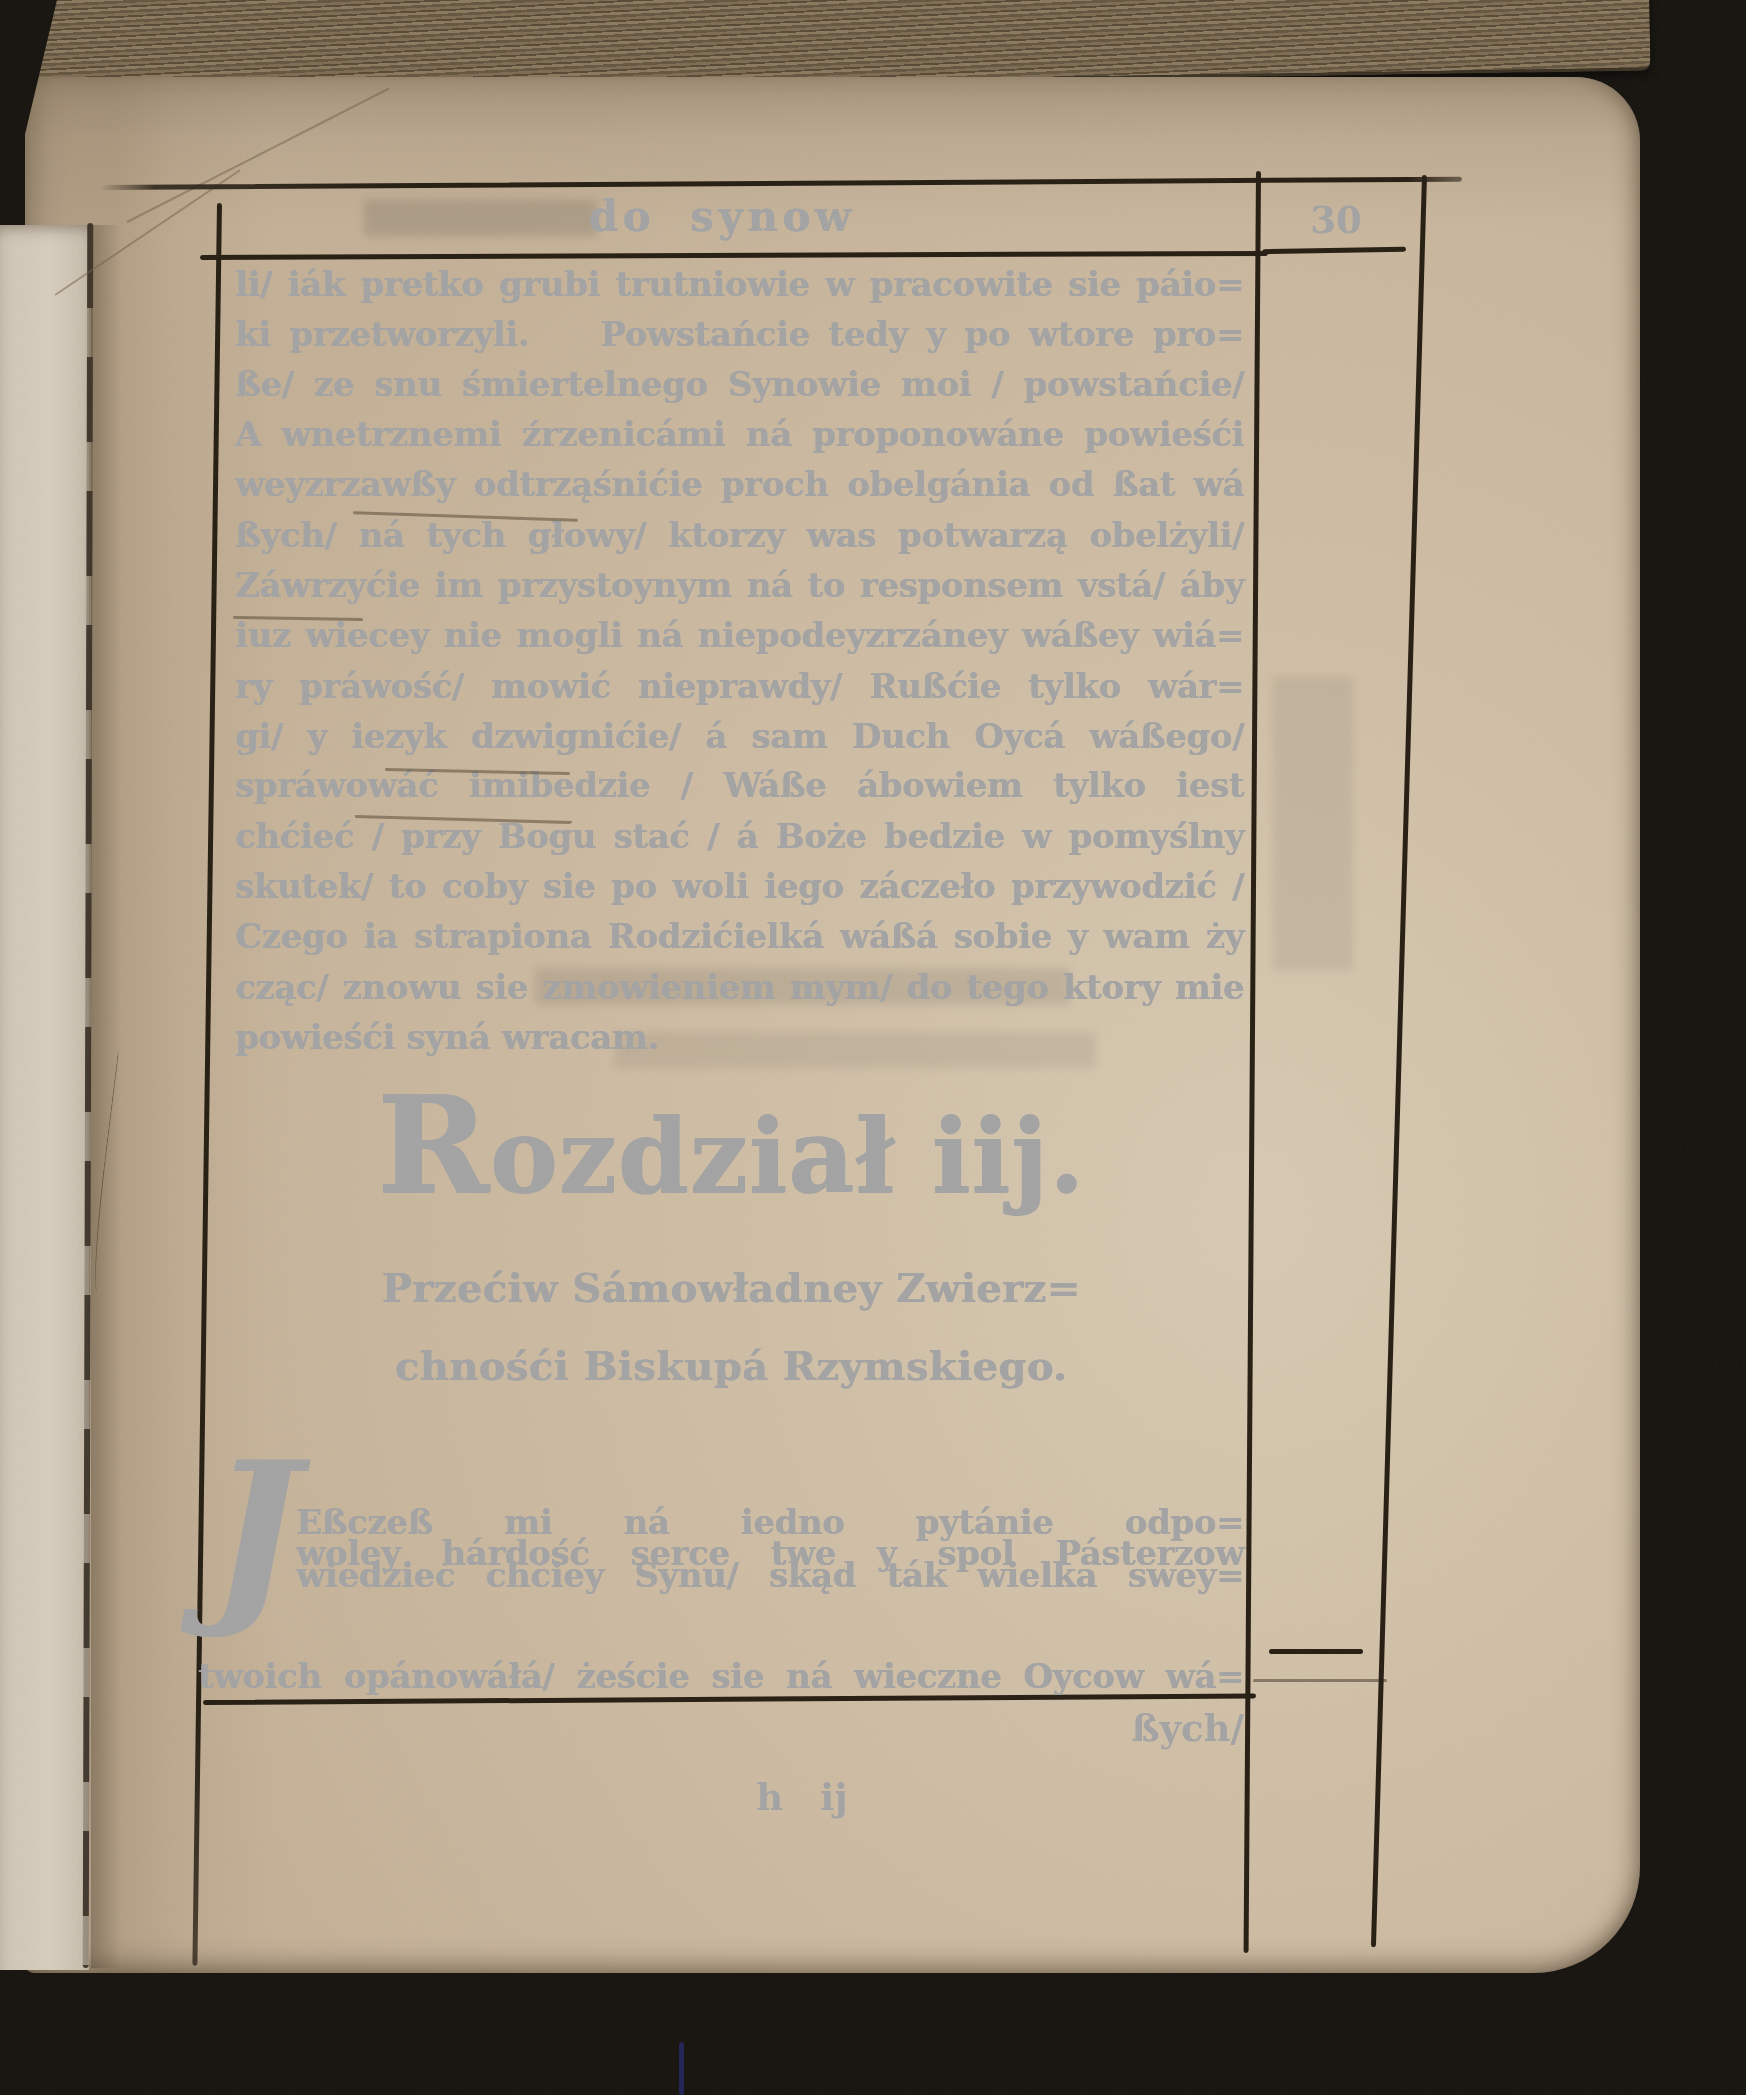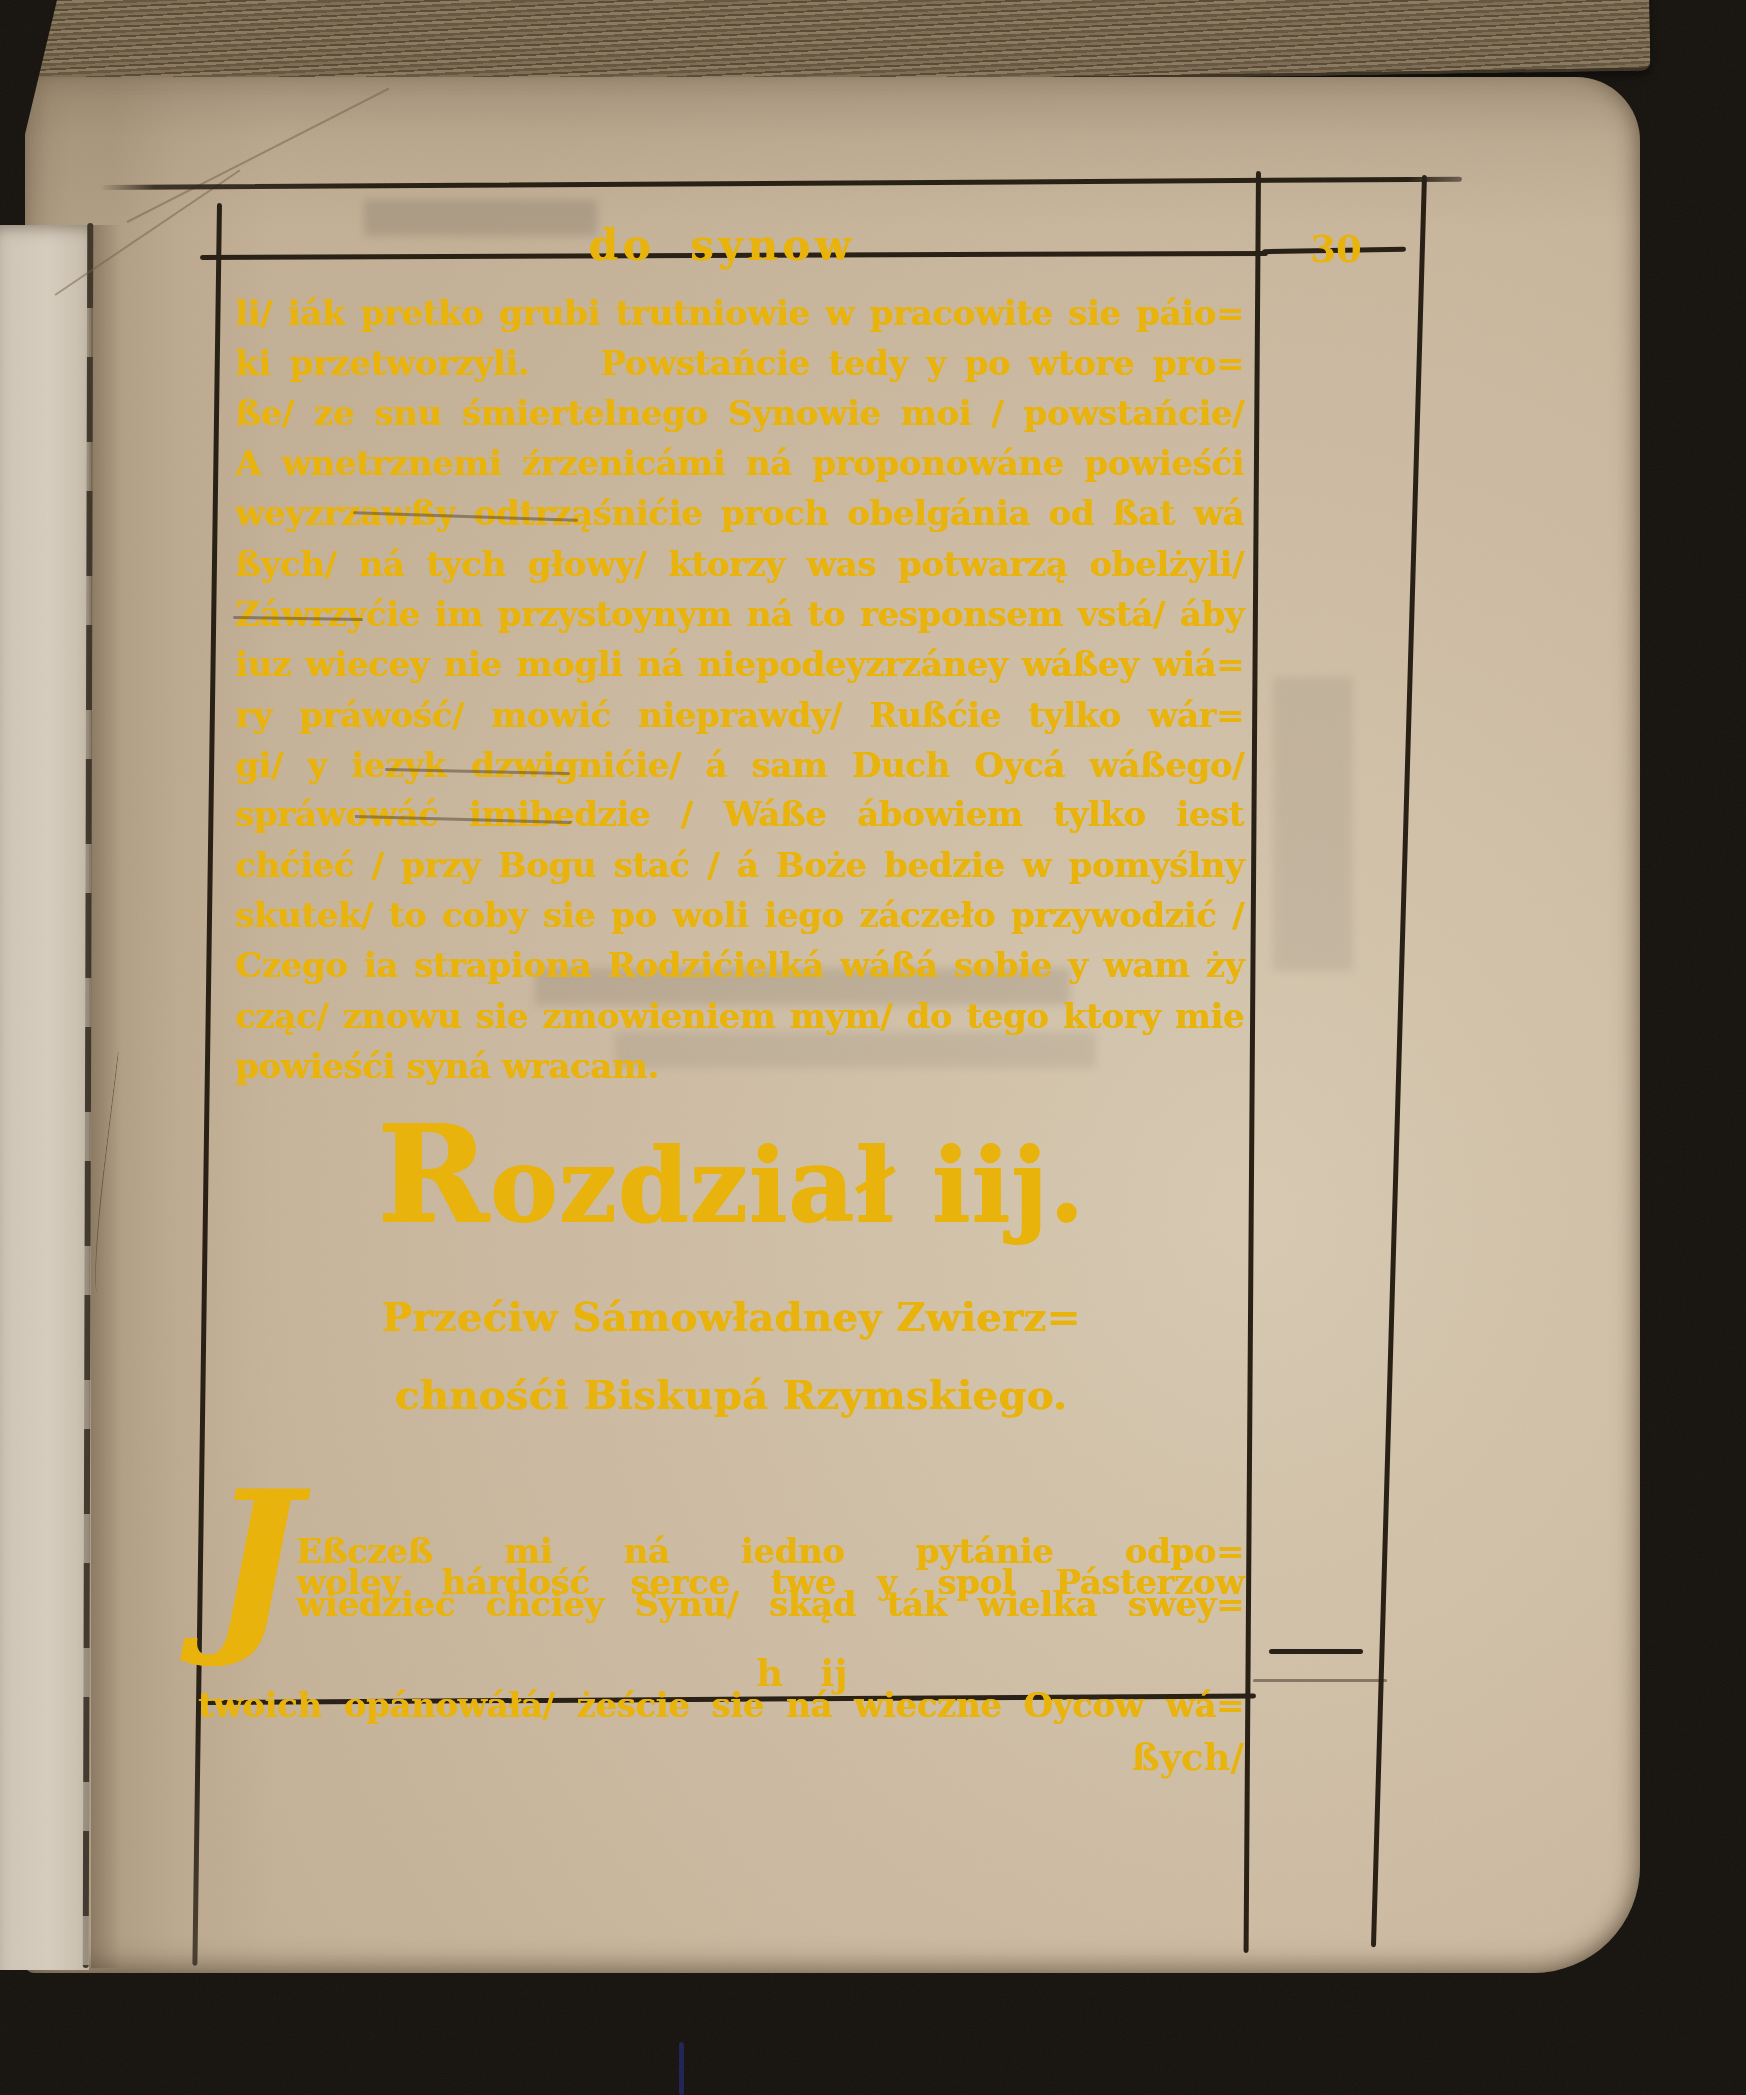--- a/index.html
+++ b/index.html
@@ -46,21 +46,21 @@
   .rule-left{left:217px;top:203px;width:4.5px;height:1763px;transform:rotate(.8deg);transform-origin:top center;
     background:linear-gradient(180deg,#261d12 0 86%,rgba(38,29,18,.75) 100%);}
   .rule-right-1{left:1256px;top:171px;width:4.5px;height:1782px;transform:rotate(.4deg);transform-origin:top center;}
   .rule-right-2{left:1422px;top:175px;width:4.5px;height:1773px;transform:rotate(1.65deg);transform-origin:top center;}
   .rule-folio{left:1262px;top:248px;width:144px;height:4.5px;transform:rotate(-1deg);}
   .rule-bottom{left:203px;top:1700px;width:1053px;height:4.5px;transform:rotate(-.35deg);transform-origin:left center;}
   .dash-margin-1{left:1269px;top:1649px;width:94px;height:4.5px;}
   .dash-margin-2{left:1253px;top:1679px;width:134px;height:2.7px;opacity:.45;}
 
   
-  .ink{color:#eab308;margin-top:29px;}
+  .ink{color:#a3a3a3;}
   .running-title{position:absolute;left:499px;top:192px;width:446px;text-align:center;
     font-size:42px;font-weight:700;letter-spacing:4.5px;word-spacing:16px;
     text-shadow:0.5px 0 0 currentColor;}
   .folio-num{position:absolute;left:1269px;top:198px;width:134px;text-align:center;
     font-size:37px;font-weight:700;}
   .bodyline{position:absolute;left:235px;width:1009px;height:48px;font-size:34px;font-weight:700;
     letter-spacing:-0.4px;white-space:nowrap;text-align:justify;text-align-last:justify;text-justify:inter-word;
     text-shadow:0.4px 0 0 currentColor;}
   .bodyline.nojust{text-align:left;text-align-last:left;}
   .chapter-heading{position:absolute;left:214px;top:1068px;width:1034px;text-align:center;
@@ -70,21 +70,21 @@
   .section-line{position:absolute;left:207px;width:1048px;text-align:center;
     font-size:40px;font-weight:700;letter-spacing:0.4px;text-shadow:0.7px 0 0 currentColor;}
   .drop-cap{position:absolute;left:210px;top:1433px;width:93px;font-size:189px;line-height:1.05;
     font-weight:700;font-style:italic;text-shadow:0.9px 0 0 currentColor;}
   .para-line{position:absolute;left:296px;width:948px;height:50px;font-size:34px;font-weight:700;
     letter-spacing:-0.4px;white-space:nowrap;text-align:justify;text-align-last:justify;
     text-shadow:0.4px 0 0 currentColor;}
   .para-full{position:absolute;left:198px;top:1656px;width:1046px;height:45px;font-size:34px;font-weight:700;
     letter-spacing:-0.4px;white-space:nowrap;text-align:justify;text-align-last:justify;
     text-shadow:0.4px 0 0 currentColor;}
-  .sig-mark{position:absolute;left:624px;top:1622px;width:356px;text-align:center;
+  .sig-mark{position:absolute;left:624px;top:1775px;width:356px;text-align:center;
     font-size:37px;font-weight:700;}
   .catchword{position:absolute;left:980px;top:1706px;width:264px;text-align:right;
     font-size:37px;font-weight:700;}
 
   
   .r-under{position:absolute;height:2.7px;background:#5a4a36;opacity:.55;border-radius:1.8px;}
   .ru1{left:353px;top:515px;width:225px;transform:rotate(2deg);}
   .ru2{left:233px;top:617px;width:130px;transform:rotate(1deg);}
   .ru3{left:385px;top:770px;width:185px;transform:rotate(1.2deg);}
   .ru4{left:355px;top:818px;width:217px;transform:rotate(1.6deg);border-radius:0 0 36px 3.6px;}

